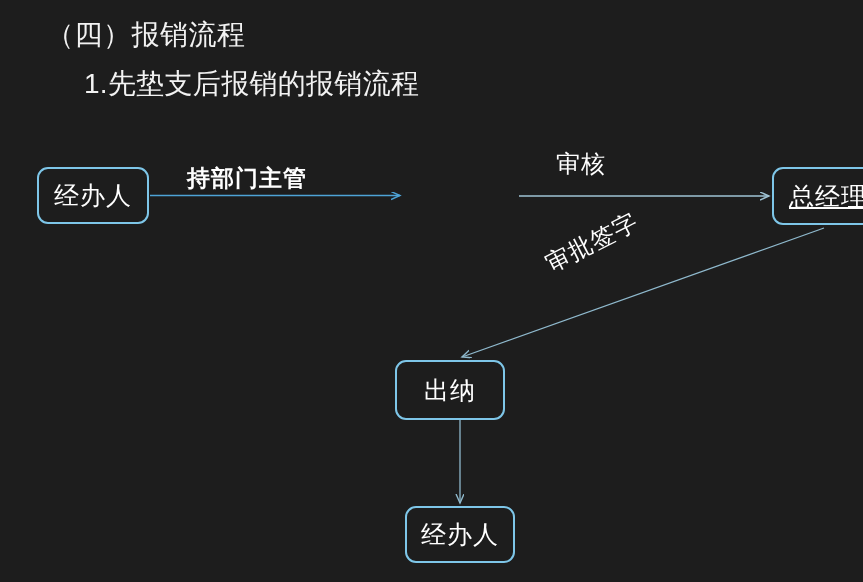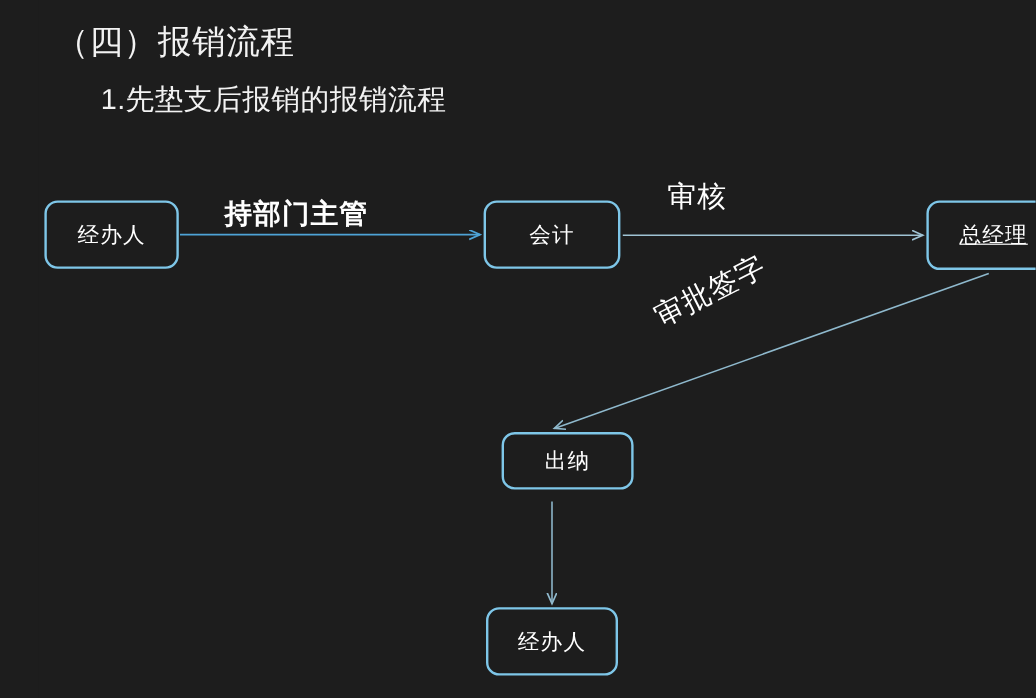--- a/index.html
+++ b/index.html
@@ -30,21 +30,21 @@
     font-size: 28px;
     line-height: 34px;
     color: #f2f2f2;
     letter-spacing: 0.5px;
     white-space: nowrap;
   }
   .subtitle {
     position: absolute;
     left: 52px;
     top: 69px;
-    font-size: 24px;
+    font-size: 28px;
     line-height: 30px;
     color: #f2f2f2;
     letter-spacing: 0.3px;
     white-space: nowrap;
   }
 
   
   #flow-svg {
     position: absolute;
     left: 0; top: 0;
@@ -56,28 +56,28 @@
   .node {
     position: absolute;
     box-sizing: border-box;
     border: 2px solid #7ec6e8;
     border-radius: 11px;
     background: transparent;
     display: flex;
     align-items: center;
     justify-content: center;
     color: #ffffff;
-    font-size: 18px;
+    font-size: 25px;
     letter-spacing: 1px;
     white-space: nowrap;
   }
   .node-handler-1 { left: 5px;   top: 167px; width: 112px; height: 57px; }
   .node-accountant { left: 371px; top: 167px; width: 114px; height: 57px; }
   .node-gm        { left: 740px; top: 167px; width: 112px; height: 58px; text-decoration: underline; }
-  .node-cashier   { left: 386px; top: 360px; width: 110px; height: 48px; }
+  .node-cashier   { left: 363px; top: 360px; width: 110px; height: 60px; }
   .node-handler-2 { left: 373px; top: 506px; width: 110px; height: 57px; }
 
   
   .edge-label {
     position: absolute;
     color: #ffffff;
     white-space: nowrap;
     letter-spacing: 1px;
   }
   .label-docs {
@@ -133,23 +133,20 @@
     <line x1="487" y1="196" x2="737" y2="196" stroke="#9fc3d4" stroke-width="1.3" marker-end="url(#arrow-soft)"></line>
 
     <line x1="792" y1="228" x2="430" y2="357" stroke="#8fb9cd" stroke-width="1.3" marker-end="url(#arrow-soft2)"></line>
 
     <line x1="428" y1="418" x2="428" y2="503" stroke="#8fb9cd" stroke-width="1.3" marker-end="url(#arrow-soft2)"></line>
   </svg>
 
   <div class="node node-handler-1">
     <span>经办人</span>
   </div>
-  <div class="node node-accountant">
-    <span>会计</span>
-  </div>
   <div class="node node-gm">
     <span>总经理</span>
   </div>
   <div class="node node-cashier">
     <span>出纳</span>
   </div>
   <div class="node node-handler-2">
     <span>经办人</span>
   </div>
 

